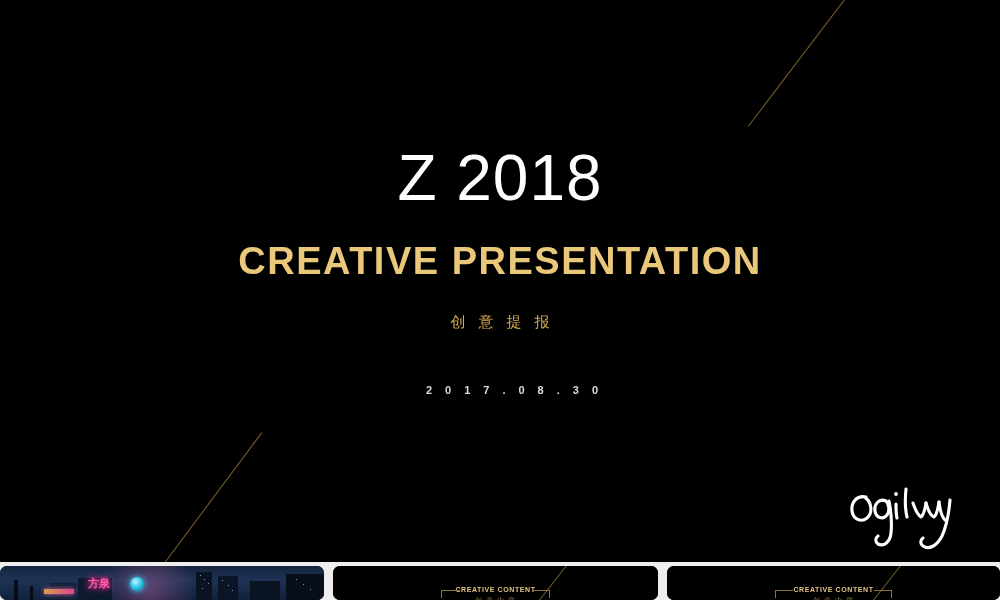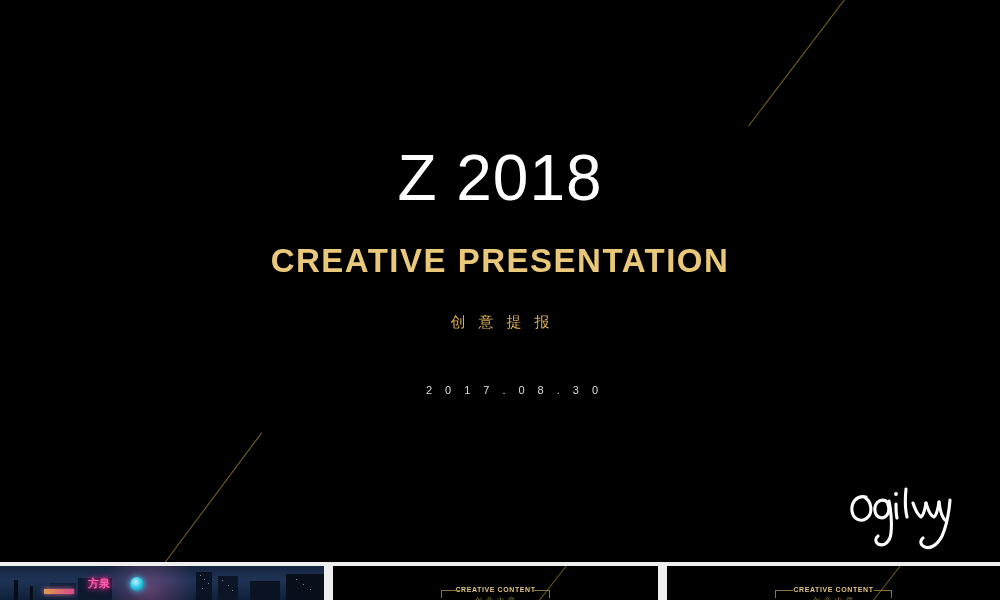--- a/index.html
+++ b/index.html
@@ -62,21 +62,21 @@
     font-weight:400;
     color:#ffffff;
     letter-spacing:1px;
     white-space:nowrap;
   }
 
   .title-sub {
     position:absolute;
     left:0; top:240px;
     width:1000px;
-    font-size:33px;
+    font-size:38px;
     line-height:42px;
     font-weight:bold;
     color:#eac87a;
     letter-spacing:1.5px;
     white-space:nowrap;
   }
 
   .title-cn {
     position:absolute;
     left:0; top:310px;
@@ -89,21 +89,21 @@
     text-indent:13px;
     white-space:nowrap;
   }
 
   .title-date {
     position:absolute;
     left:0; top:383px;
     width:1000px;
     font-size:11px;
     line-height:14px;
-    font-weight:400;
+    font-weight:700;
     color:#dcdcdc;
     letter-spacing:13px;
     text-indent:13px;
     white-space:nowrap;
     padding-left:24px;
   }
 
   
   .logo {
     position:absolute;
@@ -127,20 +127,21 @@
     display:flex;
     gap:9px;
   }
 
   .thumb {
     position:relative;
     height:34px;
     background:#000;
     overflow:hidden;
     flex:0 0 auto;
+    border-radius:7px;
   }
   .thumb.t1 { width:324px; }
   .thumb.t2 { width:325px; }
   .thumb.t3 { width:333px; }
 
   
   .city {
     position:absolute; inset:0;
     background:
       radial-gradient(circle at 46% 70%, rgba(255,120,200,0.30) 0%, rgba(0,0,0,0) 26%),

